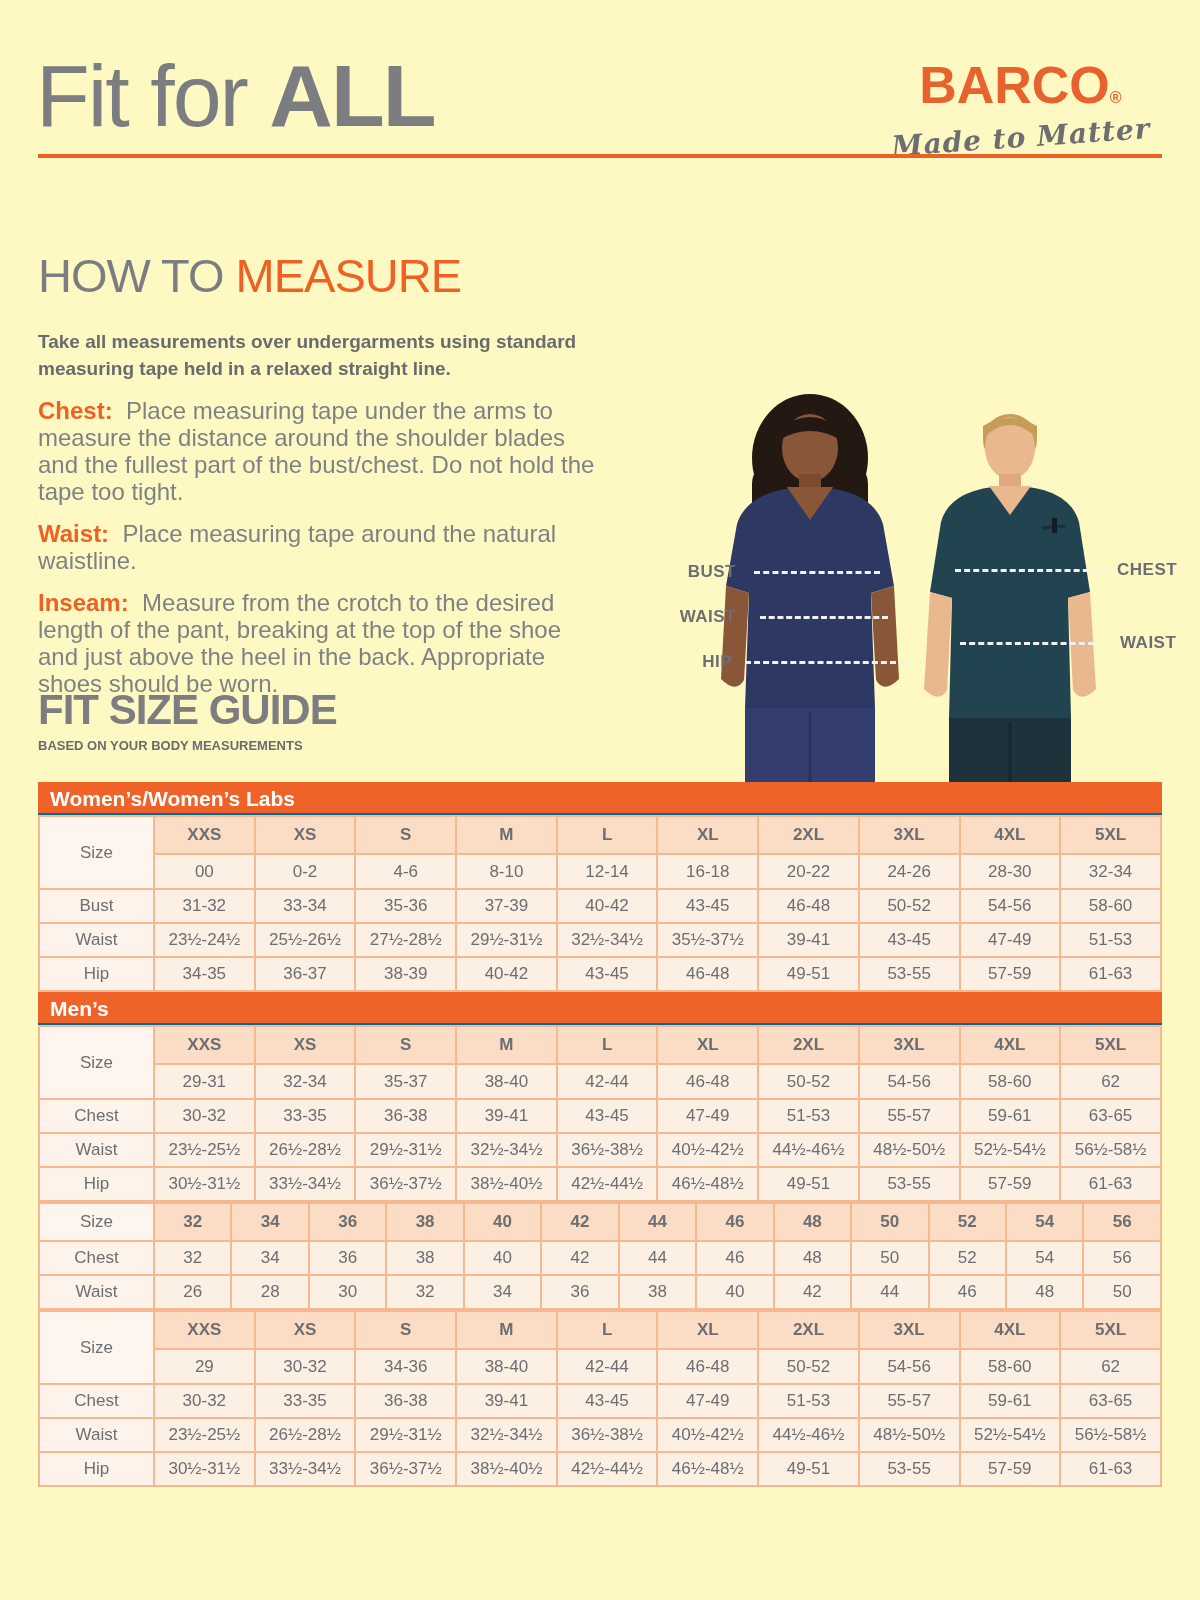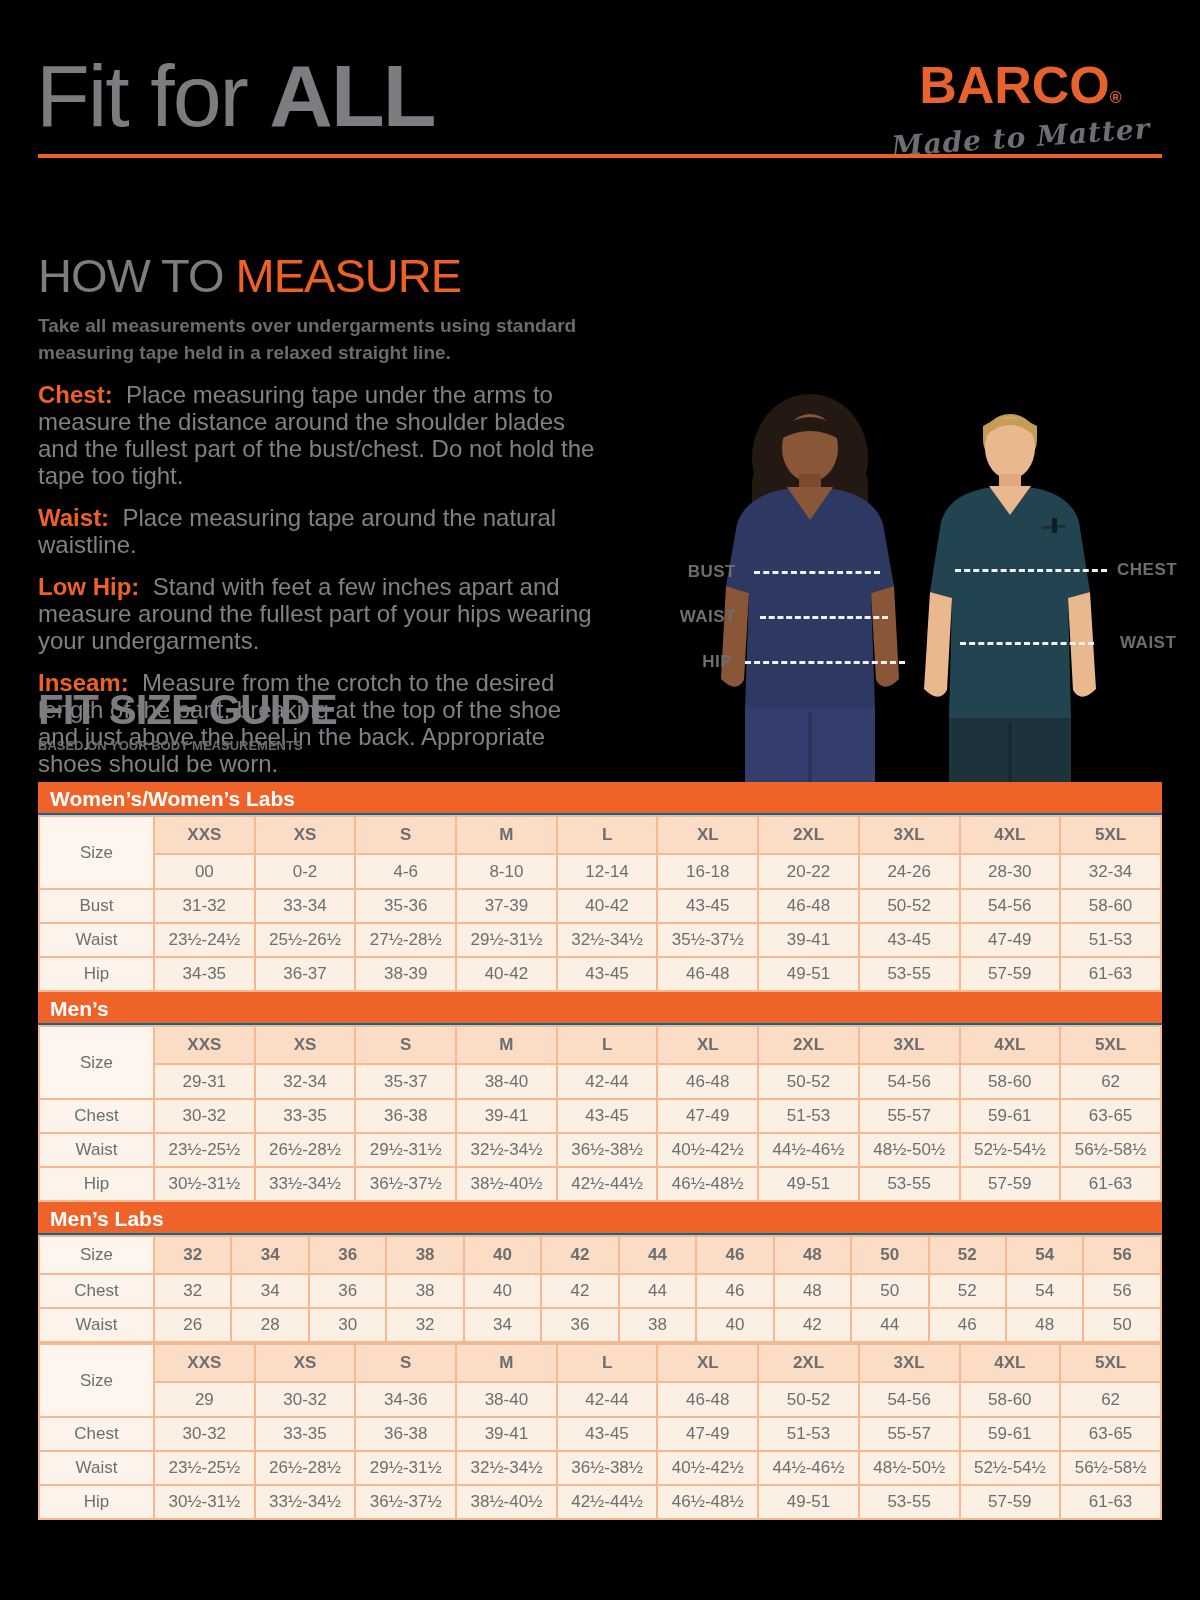--- a/index.html
+++ b/index.html
@@ -1,36 +1,36 @@
 <!DOCTYPE html>
 <html><head>
 <meta charset="utf-8">
 <style>
   html,body{margin:0;padding:0;background:#fff;}
-  .page{position:relative;width:1200px;height:1600px;background:#000000;overflow:hidden;
+  .page{position:relative;width:1200px;height:1600px;background:#fef9c3;overflow:hidden;
         font-family:"Liberation Sans",sans-serif;color:#6D6E71;}
 
   
   .main-title{position:absolute;left:36px;top:48px;font-size:88px;line-height:96px;
               color:#7B7D80;letter-spacing:-2px;white-space:nowrap;}
   .main-title .t-reg{font-weight:500;}
   .main-title .t-bold{font-weight:800;}
   .brand{position:absolute;right:50px;top:60px;text-align:center;}
   .brand-name{font-size:52px;font-weight:800;color:#E8622D;letter-spacing:0px;line-height:50px;}
   .brand-reg{font-size:16px;color:#E8622D;vertical-align:baseline;font-weight:700;}
   .brand-tagline{font-family:"DejaVu Serif",serif;font-style:italic;font-weight:700;
                  color:#6D6E71;font-size:28px;margin-top:2px;transform:rotate(-4deg);
                  transform-origin:right center;letter-spacing:1px;}
   .rule{position:absolute;left:38px;width:1124px;top:154px;height:4px;background:#EB6227;}
 
   
   .htm-heading{position:absolute;left:38px;top:248px;font-size:47px;font-weight:400;letter-spacing:-1px;}
   .htm-heading .h-gray{color:#7B7D80;}
   .htm-heading .h-orange{color:#EE6123;}
-  .htm-body{position:absolute;left:38px;top:312px;width:568px;}
+  .htm-body{position:absolute;left:38px;top:328px;width:568px;}
   .htm-intro{font-weight:700;color:#6A6B6E;font-size:19px;line-height:27px;margin:0 0 15px 0;}
   .htm-item{color:#808184;font-size:24px;line-height:27px;margin:0 0 15px 0;}
   .htm-label{color:#EE6123;font-weight:700;}
 
   
   .models{position:absolute;left:650px;top:380px;width:550px;height:403px;overflow:hidden;}
   .fig-label{position:absolute;font-size:17px;font-weight:700;color:#6D6E71;letter-spacing:.5px;}
   .dash-line{position:absolute;height:0;border-top:3px dashed #f2f1ee;}
 
   
@@ -62,21 +62,20 @@
   </div>
 
   <div class="rule"></div>
 
   <div class="htm-heading"><span class="h-gray">HOW TO </span><span class="h-orange">MEASURE</span></div>
 
   <div class="htm-body">
     <p class="htm-intro">Take all measurements over undergarments using standard measuring tape held in a relaxed straight line.</p>
     <p class="htm-item"><span class="htm-label">Chest:</span>&nbsp; <span>Place measuring tape under the arms to measure the distance around the shoulder blades and the fullest part of the bust/chest. Do not hold the tape too tight.</span></p>
     <p class="htm-item"><span class="htm-label">Waist:</span>&nbsp; <span>Place measuring tape around the natural waistline.</span></p>
-    <p class="htm-item"><span class="htm-label">Low Hip:</span>&nbsp; <span>Stand with feet a few inches apart and measure around the fullest part of your hips wearing your undergarments.</span></p>
     <p class="htm-item"><span class="htm-label">Inseam:</span>&nbsp; <span>Measure from the crotch to the desired length of the pant, breaking at the top of the shoe and just above the heel in the back. Appropriate shoes should be worn.</span></p>
   </div>
 
   <div class="models">
     <svg width="550" height="403" viewBox="0 0 550 403">
 
       <g>
         <ellipse cx="160" cy="78" rx="58" ry="64" fill="#241812"></ellipse>
         <rect x="102" y="78" width="116" height="84" rx="26" fill="#241812"></rect>
         <ellipse cx="160" cy="68" rx="28" ry="34" fill="#8A5638"></ellipse>
@@ -253,21 +252,20 @@
             <td class="val">38½-40½</td>
             <td class="val">42½-44½</td>
             <td class="val">46½-48½</td>
             <td class="val">49-51</td>
             <td class="val">53-55</td>
             <td class="val">57-59</td>
             <td class="val">61-63</td>
           </tr>
         </tbody>
       </table>
-      <div class="band">Men’s Labs</div>
       <table class="size-table">
         <tbody>
           <tr>
             <td class="corner">Size</td>
             <td class="hd">32</td>
             <td class="hd">34</td>
             <td class="hd">36</td>
             <td class="hd">38</td>
             <td class="hd">40</td>
             <td class="hd">42</td>

